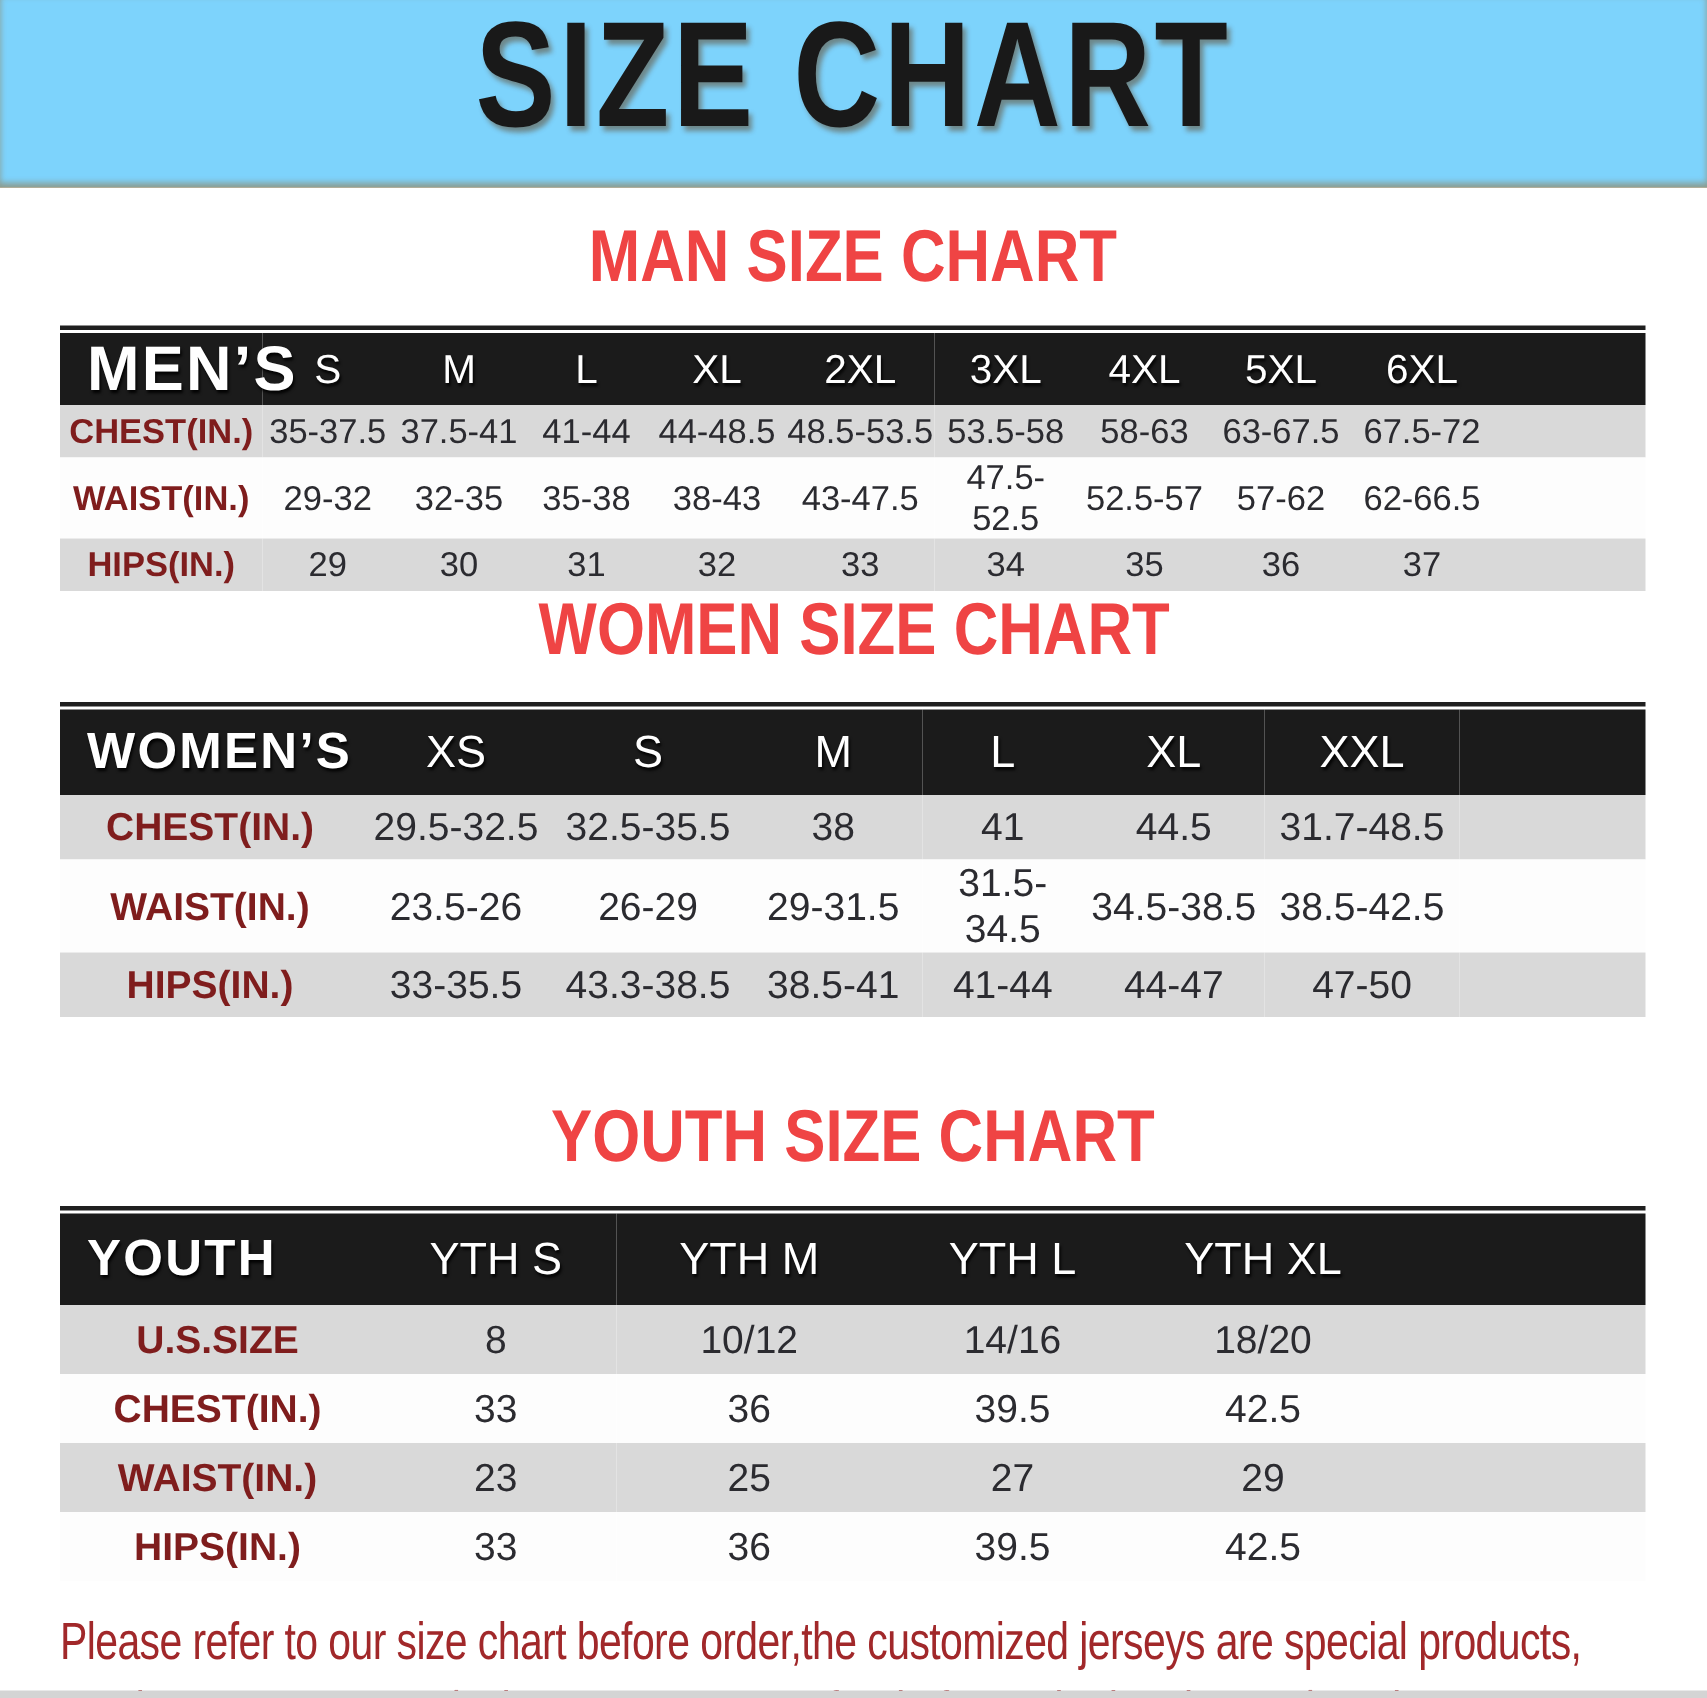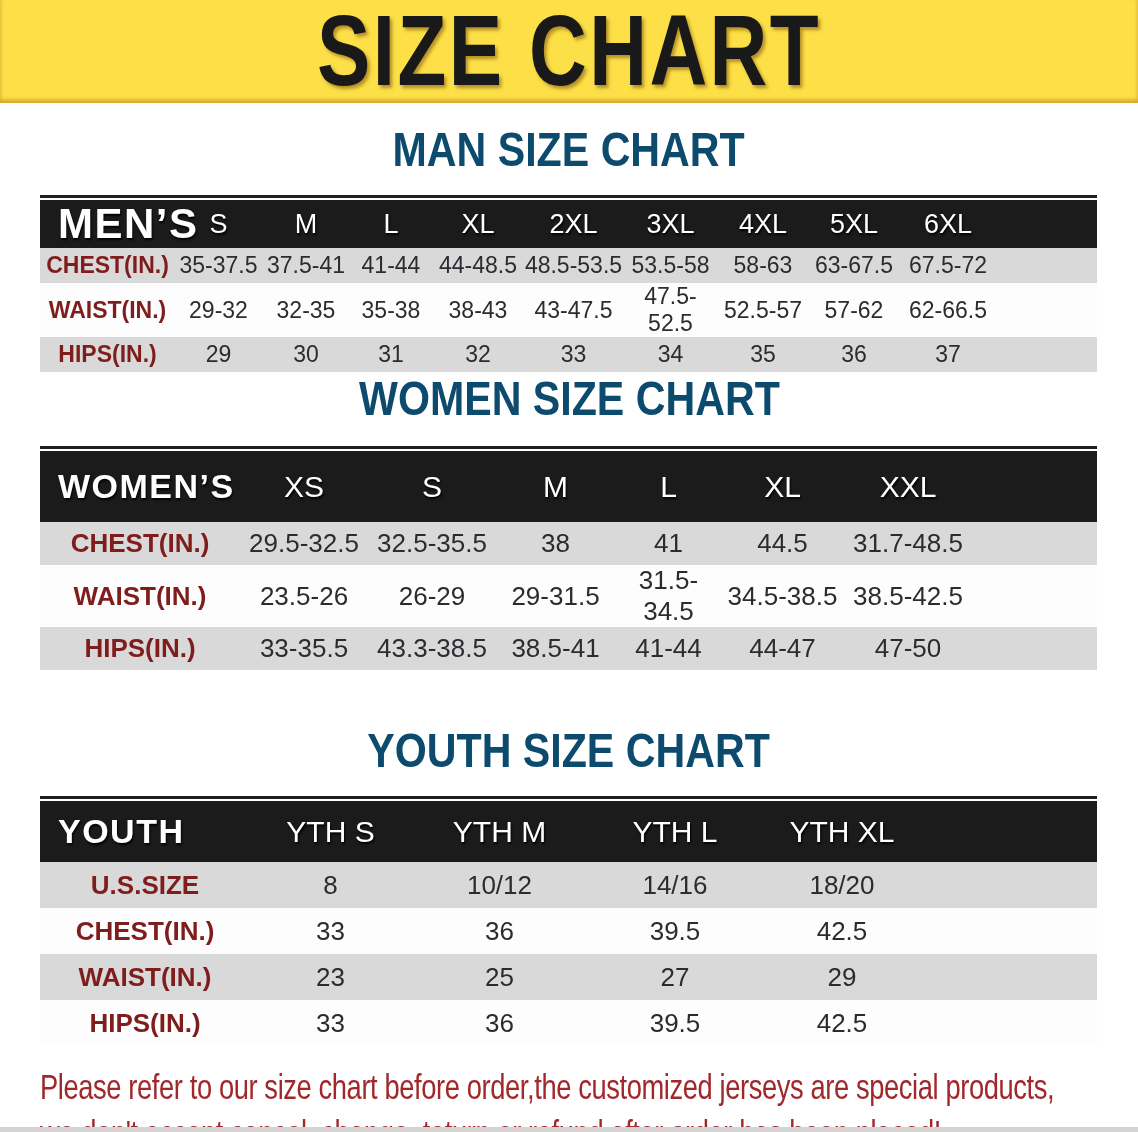--- a/index.html
+++ b/index.html
@@ -7,43 +7,43 @@
   body {
     width: 1138px; height: 1132px;
     background: #ffffff;
     font-family: "Liberation Sans", sans-serif;
     position: relative;
     overflow: hidden;
   }
 
   
   .banner {
-    height: 103px;
-    background: #fde047;
+    height: 125px;
+    background: #7dd3fc;
     text-align: center;
     box-shadow: inset 0 -3px 4px rgba(160, 85, 5, 0.45);
   }
   .banner-text {
     display: inline-block;
     font-size: 100px;
     line-height: 100px;
     font-weight: 700;
     color: #191919;
     letter-spacing: 3px;
     transform: scaleX(0.80);
     text-shadow: 3px 3px 4px rgba(90, 45, 0, 0.45);
     white-space: nowrap;
   }
 
   
   .chart-heading {
     text-align: center;
     font-size: 49px;
     line-height: 52px;
-    color: #0c4a6e;
+    color: #ef4444;
     margin: 0;
   }
   .chart-heading .condensed {
     display: inline-block;
     font-weight: 700;
     transform: scaleX(0.84);
     white-space: nowrap;
   }
   .h-men   { margin-top: 20px; }
   .h-women { }
@@ -86,21 +86,21 @@
     padding: 0;
   }
   .size-table td.rowlabel { color: #7f1d1d; font-weight: bold; }
   .size-table tbody tr:nth-child(odd) td  { background: #d9d9d9; }
   .size-table tbody tr:nth-child(even) td { background: #fdfdfd; }
 
   .tbl-men thead th   { height: 40px; font-size: 27px; }
   .tbl-men th.corner  { font-size: 42px; }
   .tbl-men td         { height: 35px; font-size: 23px; }
 
-  .tbl-women thead th  { height: 71px; font-size: 30px; }
+  .tbl-women thead th  { height: 57px; font-size: 30px; }
   .tbl-women th.corner { font-size: 34px; }
   .tbl-women td        { height: 43px; font-size: 26px; }
 
   .tbl-youth thead th  { height: 61px; font-size: 30px; }
   .tbl-youth th.corner { font-size: 34px; }
   .tbl-youth td        { height: 46px; font-size: 26px; margin-top: 43px; }
 
   
   .disclaimer {
     margin: 18px 0 0 40px;

